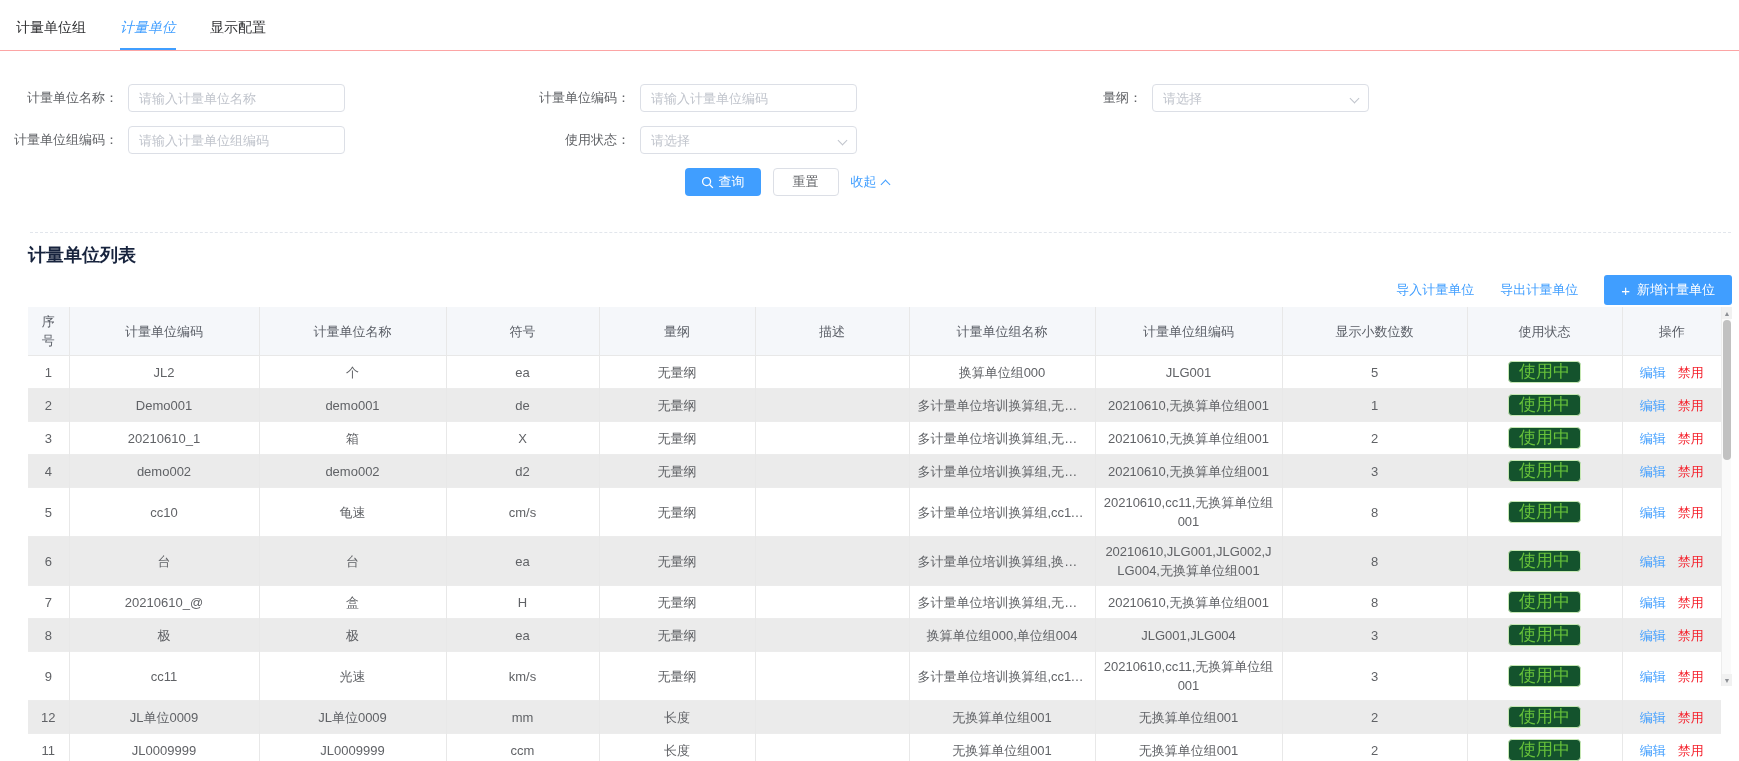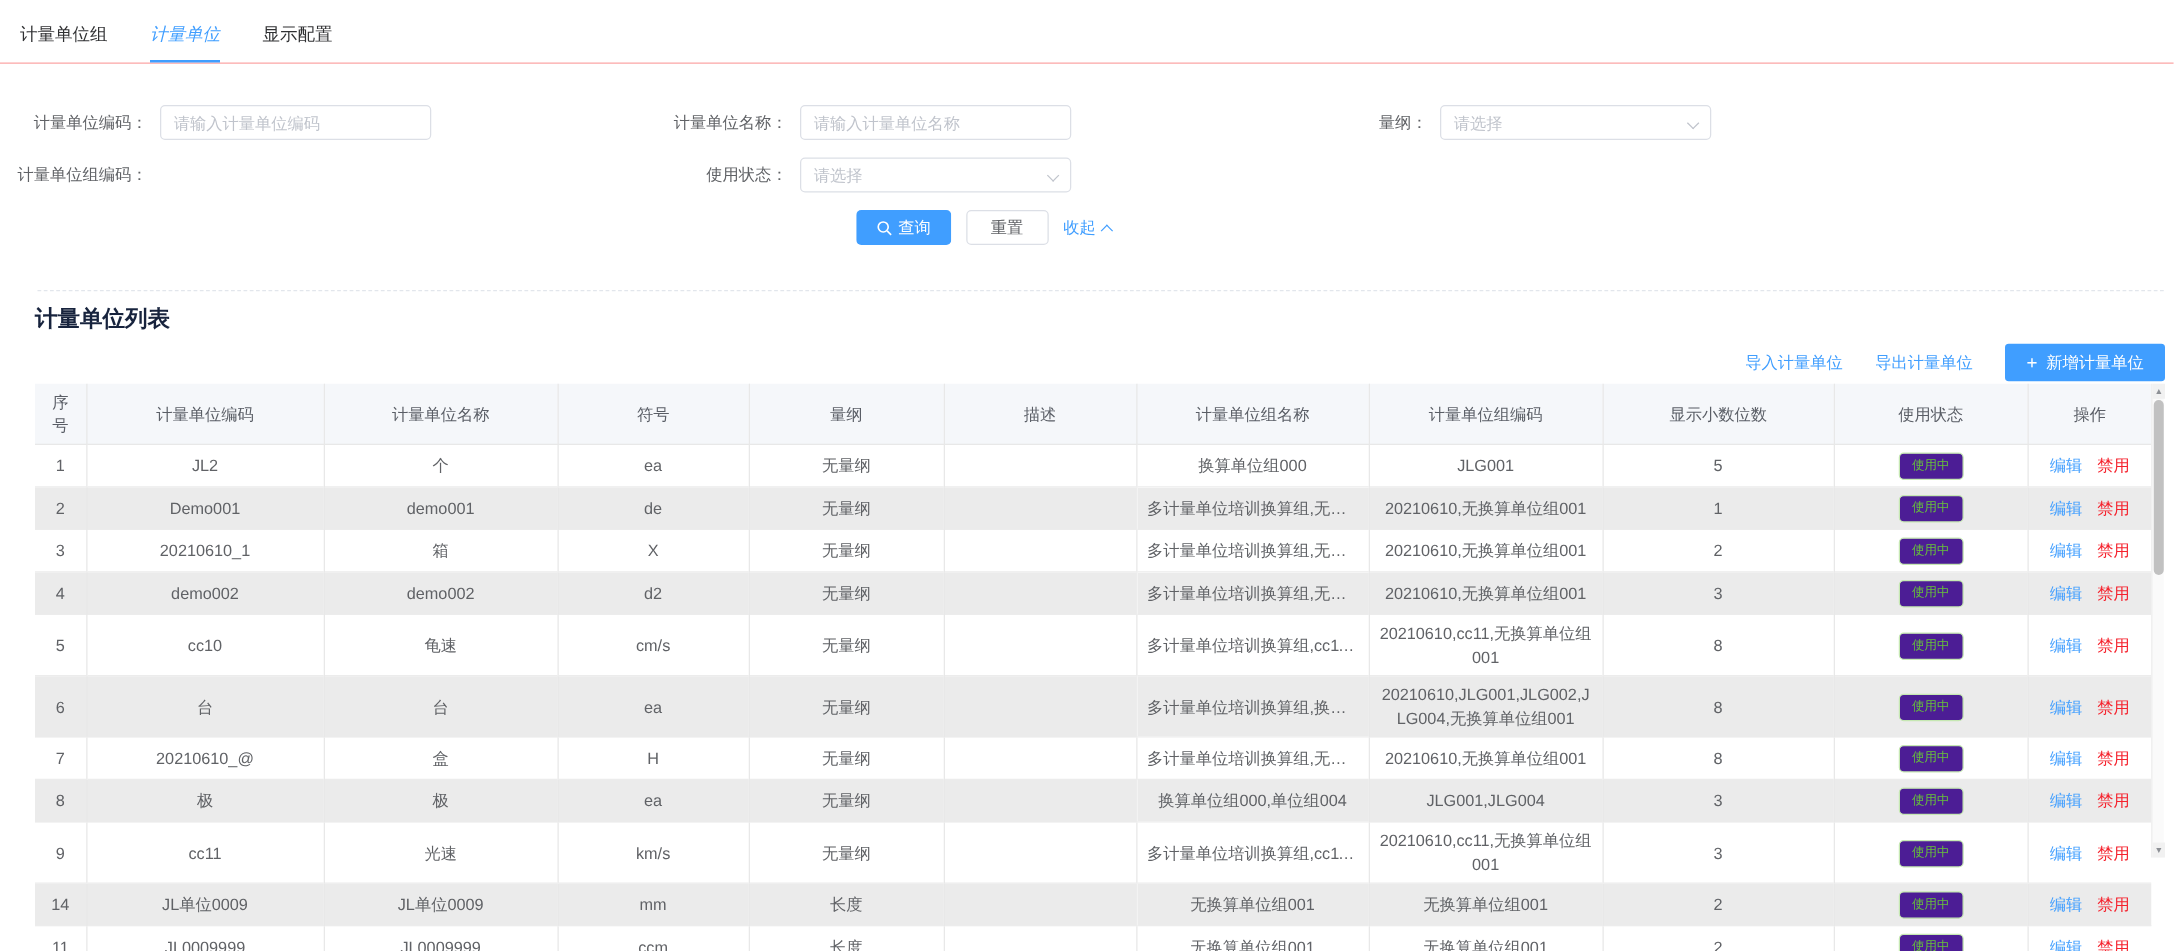--- a/index.html
+++ b/index.html
@@ -46,22 +46,22 @@
   .table-wrap { position:relative; margin:2px 0 0 28px; width:1703px; }
   table { border-collapse:collapse; table-layout:fixed; width:1693px; }
   th, td { border-right:1px solid #e8e8e8; text-align:center; padding:5px 8px; line-height:19px;
     font-weight:400; color:#606266; word-break:break-all; }
   th:last-child, td:last-child { border-right:none; }
   thead tr { background:#f5f7fa; height:30px; }
   thead th { border-bottom:1px solid #e8e8e8; color:#5a5e66; }
   tbody tr { background:#fff; height:30px; border-bottom:1px solid #ececec; }
   tbody tr.striped { background:#ebebeb; }
   td.ellipsis { white-space:nowrap; overflow:hidden; text-overflow:ellipsis; word-break:normal; }
-  .badge { display:inline-block; background:#4c1d95; border:1px solid #c6e8b3; color:#67c23a;
-    border-radius:4px; padding:2px 10px; line-height:16px; font-size:10px; }
+  .badge { display:inline-block; background:#14532d; border:1px solid #c6e8b3; color:#67c23a;
+    border-radius:4px; padding:2px 10px; line-height:16px; font-size:17px; }
   .link-edit { color:#409eff; cursor:pointer; margin-right:12px; }
   .link-disable { color:#f5222d; cursor:pointer; }
 
   
   .vscroll { position:absolute; top:0; right:0; width:10px; height:379px; background:#fafafa; border-left:1px solid #ededed; }
   .vscroll .arrow { position:absolute; left:0; width:10px; height:12px; color:#8d9095; font-size:7px;
     display:flex; align-items:center; justify-content:center; cursor:pointer; background:#f1f1f1; }
   .vscroll .arrow.up { top:0; } .vscroll .arrow.down { bottom:0; }
   .vscroll .thumb { position:absolute; top:13px; left:1px; width:8px; height:140px; background:#c1c1c1; border-radius:4px; cursor:pointer; }
 </style>
@@ -69,36 +69,37 @@
 <body>
 
 <div class="tabbar">
   <div class="tab">计量单位组</div>
   <div class="tab active">计量单位</div>
   <div class="tab">显示配置</div>
 </div>
 
 <div class="form-grid">
   <div class="form-item">
+    <span class="form-label">计量单位名称：</span>
+    <span class="control"><input placeholder="请输入计量单位名称" style=""></span>
+  </div>
+  <div class="form-item">
     <span class="form-label">计量单位编码：</span>
     <span class="control"><input placeholder="请输入计量单位编码" style=""></span>
-  </div>
-  <div class="form-item">
-    <span class="form-label">计量单位名称：</span>
-    <span class="control"><input placeholder="请输入计量单位名称" style=""></span>
   </div>
   <div class="form-item">
     <span class="form-label">量纲：</span>
     <span class="control">
       <input readonly="" placeholder="请选择" style="">
       <span class="sel-chev"></span>
     </span>
   </div>
   <div class="form-item">
     <span class="form-label">计量单位组编码：</span>
+    <span class="control"><input placeholder="请输入计量单位组编码" style=""></span>
   </div>
   <div class="form-item">
     <span class="form-label">使用状态：</span>
     <span class="control">
       <input readonly="" placeholder="请选择" style="">
       <span class="sel-chev"></span>
     </span>
   </div>
 </div>
 
@@ -272,21 +273,21 @@
           <td>km/s</td>
           <td>无量纲</td>
           <td></td>
           <td class="ellipsis">多计量单位培训换算组,cc11,无...</td>
           <td>20210610,cc11,无换算单位组001</td>
           <td>3</td>
           <td><span class="badge">使用中</span></td>
           <td><a class="link-edit">编辑</a><a class="link-disable">禁用</a></td>
         </tr>
         <tr class="striped">
-          <td>14</td>
+          <td>12</td>
           <td>JL单位0009</td>
           <td>JL单位0009</td>
           <td>mm</td>
           <td>长度</td>
           <td></td>
           <td class="ellipsis">无换算单位组001</td>
           <td>无换算单位组001</td>
           <td>2</td>
           <td><span class="badge">使用中</span></td>
           <td><a class="link-edit">编辑</a><a class="link-disable">禁用</a></td>

